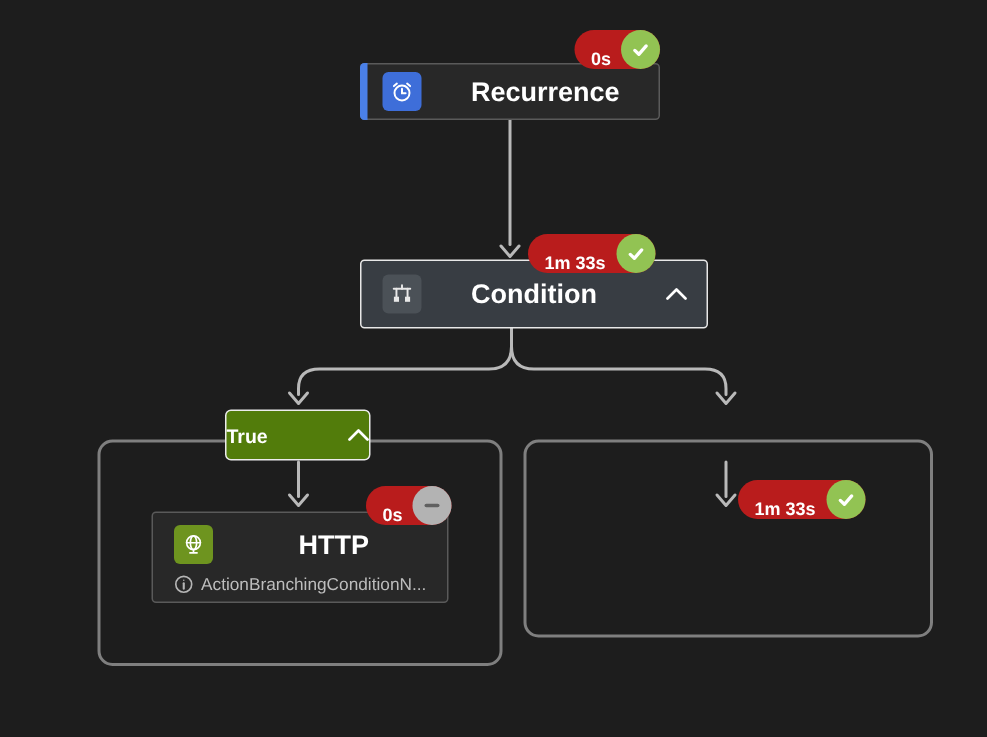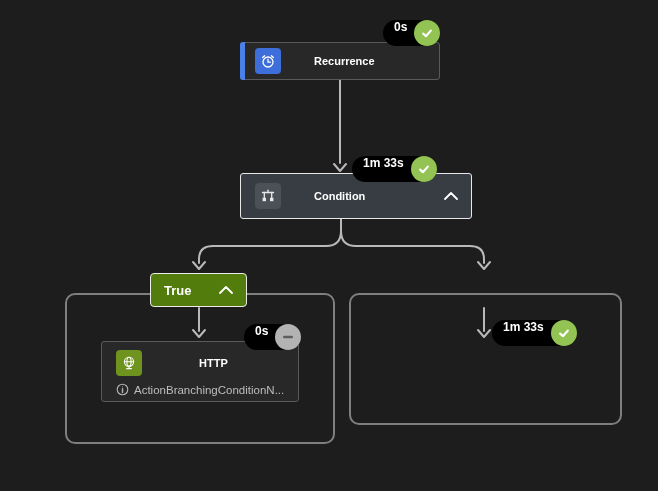--- a/index.html
+++ b/index.html
@@ -15,37 +15,37 @@
   .node{
     position:absolute;display:flex;align-items:center;background:#282828;
     border:1px solid #5a5a5a;border-radius:3px;box-sizing:border-box;z-index:3;
     cursor:pointer;
   }
   .node .stripe{position:absolute;left:-1px;top:-1px;bottom:-1px;width:5px;border-radius:3px 0 0 3px;}
   .node-icon{
     width:26px;height:26px;border-radius:4px;display:flex;align-items:center;
     justify-content:center;margin-left:14px;flex:none;
   }
-  .node-label{color:#ffffff;font-weight:700;font-size:11px;margin-left:11px;white-space:nowrap;padding-left:22px;}
+  .node-label{color:#ffffff;font-weight:700;font-size:18px;margin-left:11px;white-space:nowrap;padding-left:22px;}
   .node-col{position:absolute;display:flex;flex-direction:column;background:#282828;
     border:1px solid #5a5a5a;border-radius:3px;box-sizing:border-box;z-index:3;cursor:pointer;}
   .row{display:flex;align-items:center;gap:24px;}
   .subtitle-row{display:flex;align-items:center;gap:5px;margin:7px 0 0 14px;color:#bdbdbd;
     font-size:11.5px;white-space:nowrap;overflow:hidden;}
   .condition{background:#383d43;border:1px solid #e8e8e8;}
   .condition .node-icon{background:#4b5157;}
   .chev-btn{margin-left:auto;margin-right:13px;display:flex;align-items:center;}
   .branch-pill{
     position:absolute;display:flex;align-items:center;justify-content:space-between;
-    padding:0 13px;border:1px solid #ececec;border-radius:4px;color:#fff;
+    padding:0 0;border:1px solid #ececec;border-radius:4px;color:#fff;
     font-weight:700;font-size:13px;box-sizing:border-box;z-index:4;cursor:pointer;
   }
   .badge-pill{
-    position:absolute;height:26px;background:#000000;border-radius:13px;
-    display:flex;align-items:flex-start;padding-left:11px;gap:7px;z-index:5;
+    position:absolute;height:26px;background:#b91c1c;border-radius:13px;
+    display:flex;align-items:flex-end;padding-left:11px;gap:7px;z-index:5;
   }
   .badge-pill .dur{color:#ffffff;font-weight:700;font-size:12px;white-space:nowrap;}
   .status-circle{width:26px;height:26px;border-radius:50%;display:flex;
     align-items:center;justify-content:center;flex:none;}
   .status-success{background:#92c353;}
   .status-skipped{background:#b3b3b3;}
 </style>
 </head>
 <body>
 

